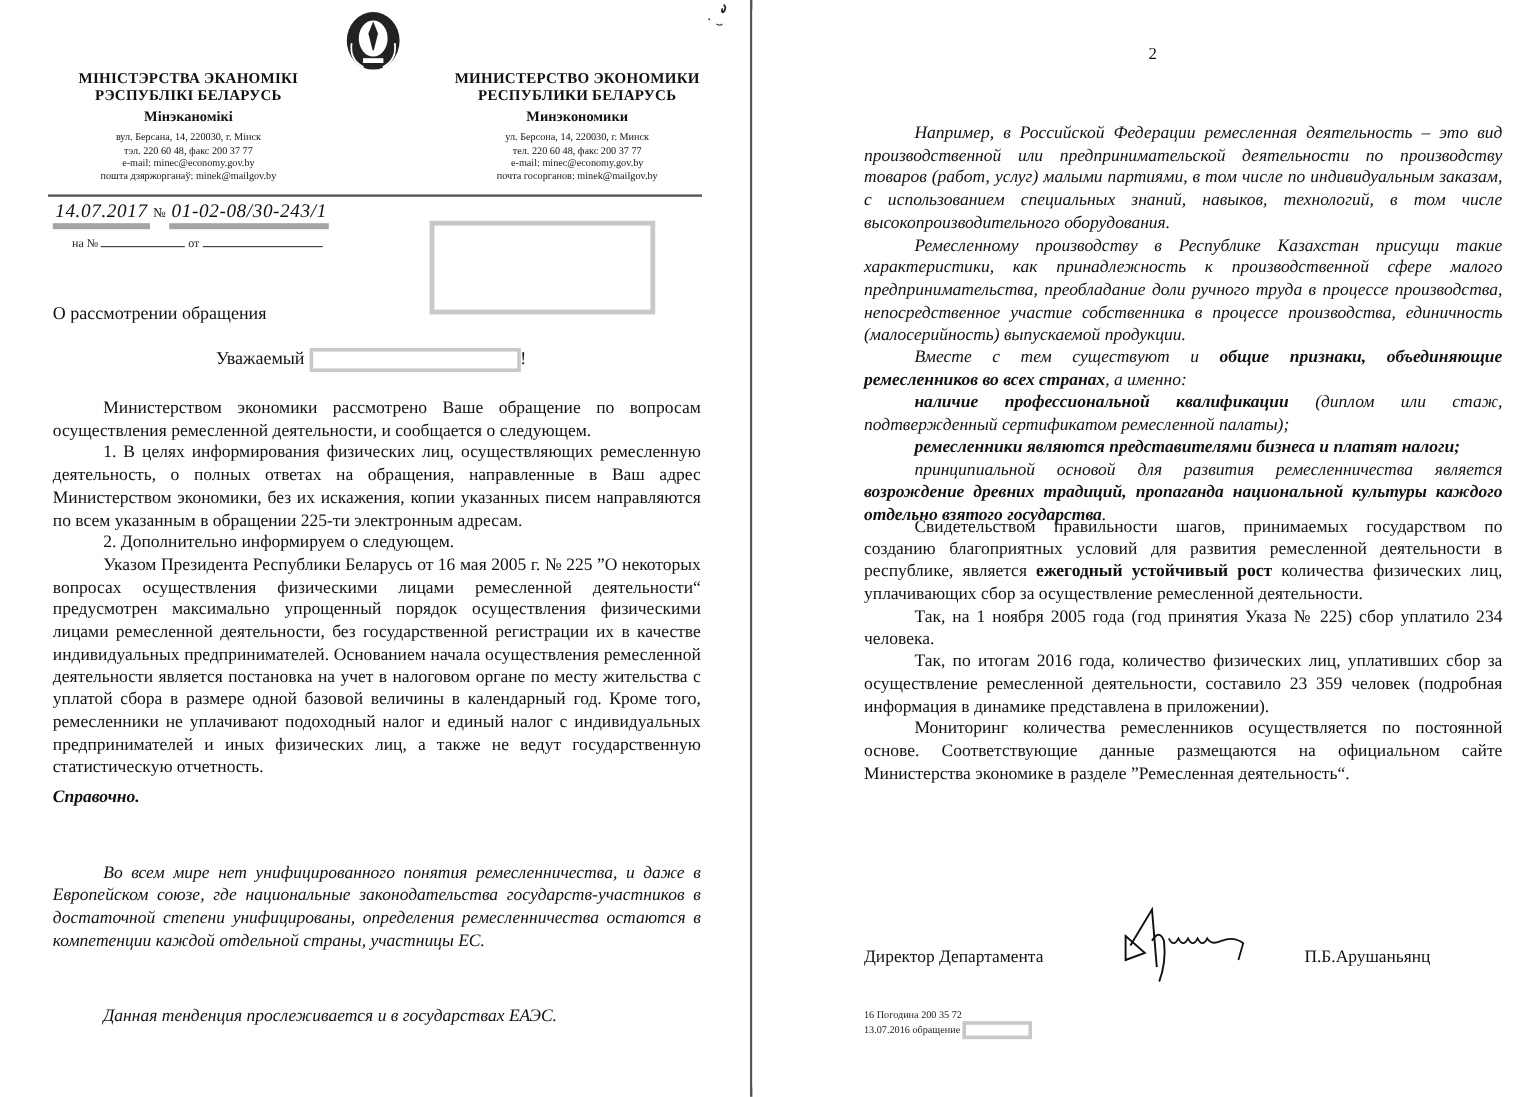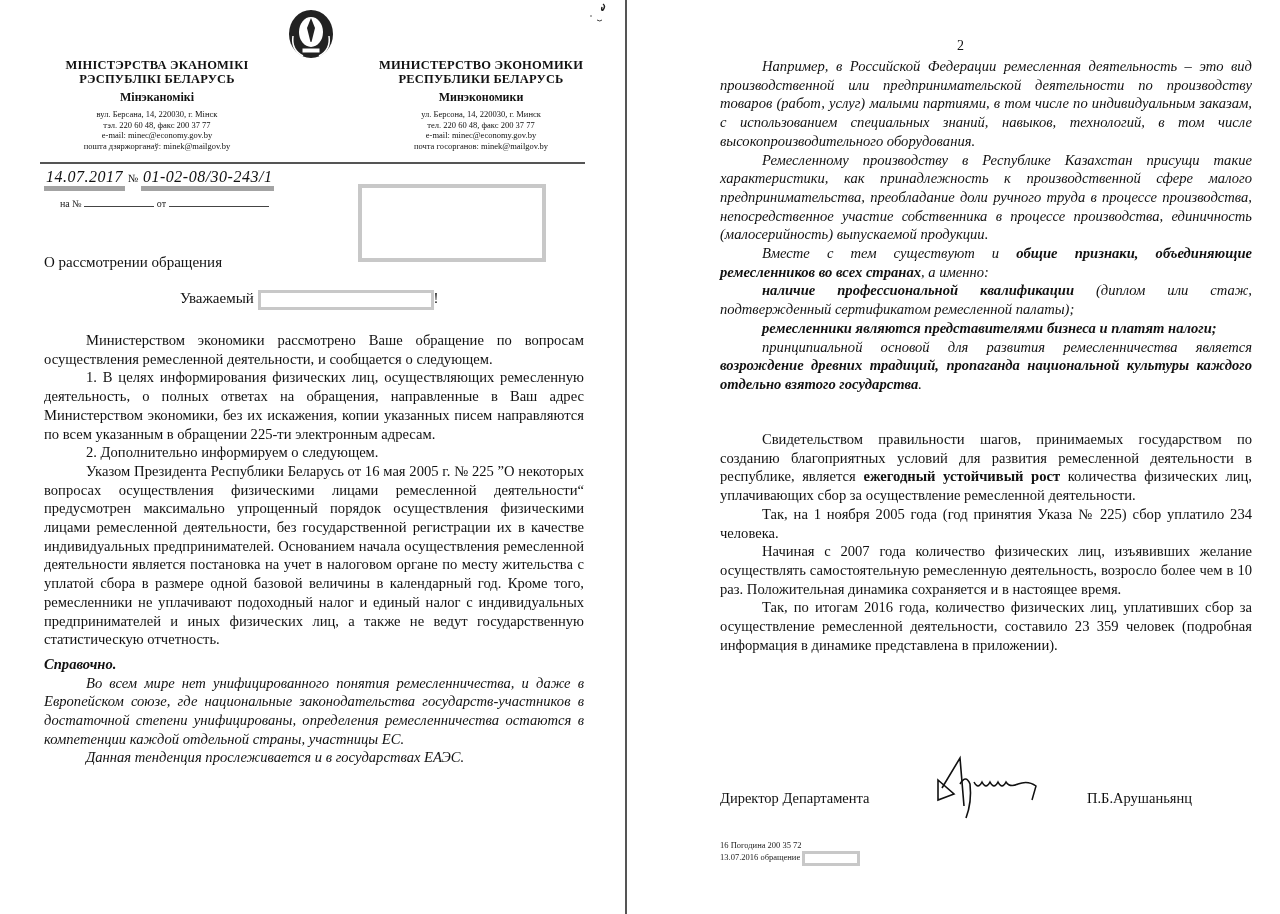--- a/index.html
+++ b/index.html
@@ -29,21 +29,21 @@
 
   .redact-box { position:absolute; border:4px solid #c8c8c8; background:#fff; box-sizing:border-box; }
 
   .subject { position:absolute; left:44px; top:254px; font-size:15px; }
   .greeting { position:absolute; left:180px; top:290px; font-size:15px; white-space:nowrap; }
 
   .body1 { position:absolute; left:44px; width:540px; font-size:14.6px; line-height:18.7px; text-align:justify; }
   .body2 { position:absolute; left:720px; width:532px; font-size:14.6px; line-height:18.7px; text-align:justify; }
   p { margin:0; }
   .ind { text-indent:42px; }
-  .it { font-style:italic; }
+  .it { font-style:italic;margin-top:45px; }
   .b { font-weight:bold; }
 
   .page-num { position:absolute; left:957px; top:38px; font-size:14px; }
 
   .sig-row { position:absolute; top:785px; left:720px; width:540px; font-size:14.5px; }
   .sig-title { position:absolute; left:0; top:5px; white-space:nowrap; }
   .sig-name { position:absolute; left:367px; top:5px; white-space:nowrap; }
   .sig-scribble { position:absolute; left:210px; top:-35px; width:120px; height:75px; }
   .footer-note { position:absolute; left:720px; top:840px; font-size:8.5px; line-height:10.5px; white-space:nowrap; color:#222; }
 </style>
@@ -139,22 +139,22 @@
   <p class="ind">Ремесленному производству в Республике Казахстан присущи такие характеристики, как принадлежность к производственной сфере малого предпринимательства, преобладание доли ручного труда в процессе производства, непосредственное участие собственника в процессе производства, единичность (малосерийность) выпускаемой продукции.</p>
   <p class="ind"><span>Вместе с тем существуют и </span><span class="b">общие признаки, объединяющие ремесленников во всех странах</span><span>, а именно:</span></p>
   <p class="ind"><span class="b">наличие профессиональной квалификации</span><span> (диплом или стаж, подтвержденный сертификатом ремесленной палаты);</span></p>
   <p class="ind b">ремесленники являются представителями бизнеса и платят налоги;</p>
   <p class="ind"><span>принципиальной основой для развития ремесленничества является </span><span class="b">возрождение древних традиций, пропаганда национальной культуры каждого отдельно взятого государства</span><span>.</span></p>
 </div>
 
 <div class="body2" style="top:430px;">
   <p class="ind"><span>Свидетельством правильности шагов, принимаемых государством по созданию благоприятных условий для развития ремесленной деятельности в республике, является </span><span class="b">ежегодный устойчивый рост</span><span> количества физических лиц, уплачивающих сбор за осуществление ремесленной деятельности.</span></p>
   <p class="ind">Так, на 1 ноября 2005 года (год принятия Указа № 225) сбор уплатило 234 человека.</p>
-  <p class="ind">Начиная с 2007 года количество физических лиц, изъявивших желание осуществлять самостоятельную ремесленную деятельность, возросло более чем в 10 раз. Положительная динамика сохраняется и в настоящее время.</p>
   <p class="ind">Так, по итогам 2016 года, количество физических лиц, уплативших сбор за осуществление ремесленной деятельности, составило 23 359 человек (подробная информация в динамике представлена в приложении).</p>
+  <p class="ind">Мониторинг количества ремесленников осуществляется по постоянной основе. Соответствующие данные размещаются на официальном сайте Министерства экономике в разделе ”Ремесленная деятельность“.</p>
 </div>
 
 <div class="sig-row">
   <span class="sig-title">Директор Департамента</span>
   <svg class="sig-scribble" viewBox="0 0 120 75">
     <path d="M12 38 L30 8 L34 56 M8 30 L24 44 L8 50 Z" stroke="#111" stroke-width="1.6" fill="none"></path>
     <path d="M30 34 q6 -10 10 0 q2 18 -4 34" stroke="#111" stroke-width="1.6" fill="none"></path>
     <path d="M44 32 q4 8 8 0 q4 8 8 0 q4 8 8 0 q4 8 8 0 q4 6 12 2 q10 -4 18 2 l-4 14" stroke="#111" stroke-width="1.5" fill="none"></path>
   </svg>
   <span class="sig-name">П.Б.Арушаньянц</span>

